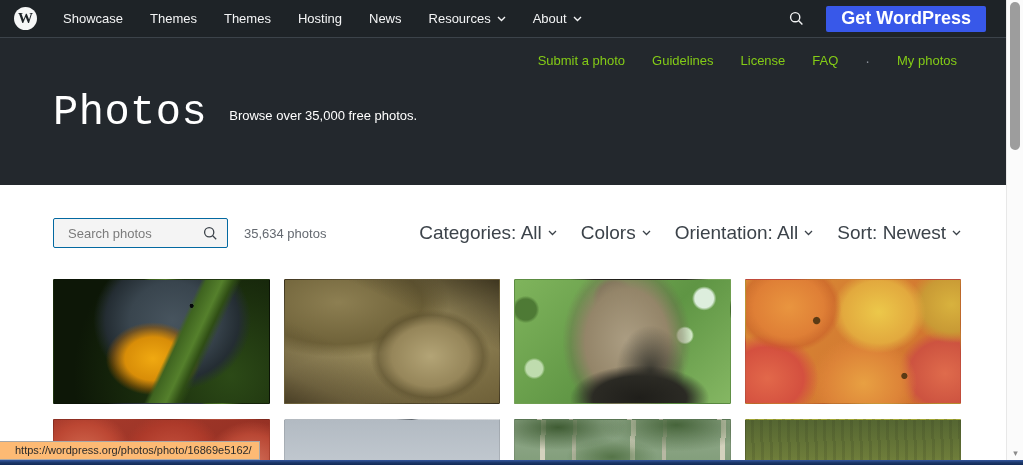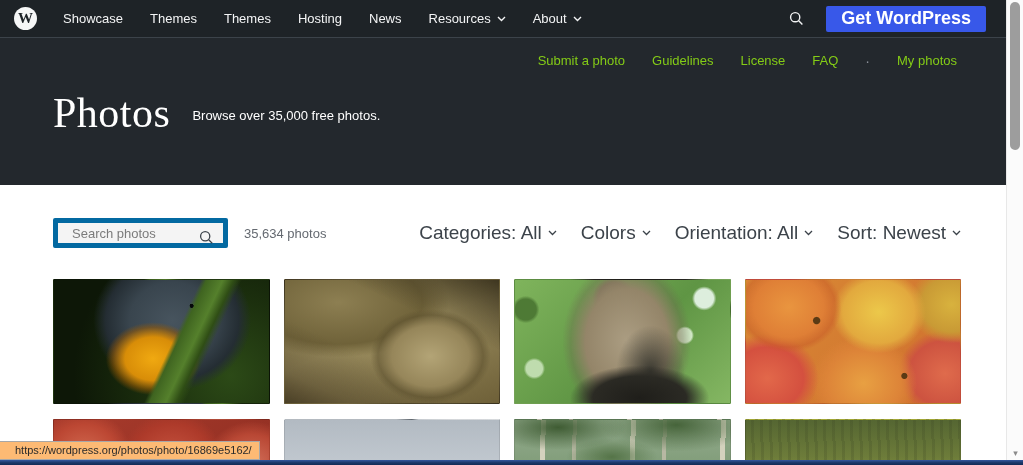--- a/index.html
+++ b/index.html
@@ -31,29 +31,29 @@
     font-size:18px; font-weight:bold; border:none; border-radius:2px;
     height:26px; padding:0 15px; cursor:pointer;
   }
 
   
   .hero-block { background:#23282d; height:147px; }
   .photos-nav { display:flex; justify-content:flex-end; align-items:center; gap:27px; padding:15px 49px 0 0; }
   .pnav-link { color:#84cc16; font-size:13px; text-decoration:none; cursor:pointer; white-space:nowrap; }
   .pnav-dot { color:#8a8f98; font-size:14px; line-height:1; }
   .hero-row { display:flex; align-items:center; padding:22px 0 0 53px; }
-  .hero-title { font-family:Liberation Serif, serif; font-weight:normal; color:#ffffff; font-size:42px; line-height:1.1; letter-spacing:0.5px; }
+  .hero-title { font-family:Liberation Mono, monospace; font-weight:normal; color:#ffffff; font-size:42px; line-height:1.1; letter-spacing:0.5px; }
   .hero-tagline { color:#ffffff; font-size:13px; margin-left:22px; margin-top:4px; }
 
   
   .main { padding:0 45px 0 53px; }
   .toolbar { margin-top:33px; display:flex; align-items:center; }
   .search-box {
     position:relative; width:175px; height:30px; background:#f4f4f4;
-    border:5px solid #0369a1; border-radius:2px; display:flex; align-items:center;
+    border:1px solid #0369a1; border-radius:2px; display:flex; align-items:center;
   }
   .search-input {
     border:none; background:transparent; outline:none; width:140px; height:28px;
     padding:0 0 0 14px; font-family:"Liberation Sans", sans-serif; font-size:13px; color:#2c3338;
   }
   .search-input::placeholder { color:#7b7b7b; opacity:1; }
   .search-box .icon-btn { position:absolute; right:9px; top:7px; }
   .photo-count { margin-left:16px; color:#646970; font-size:13px; }
   .filters { margin-left:auto; display:flex; align-items:center; gap:24px; }
   .filter { display:flex; align-items:center; gap:6px; color:#3c434a; font-size:19px; cursor:pointer; background:none; border:none; font-family:"Liberation Sans", sans-serif; white-space:nowrap; }

